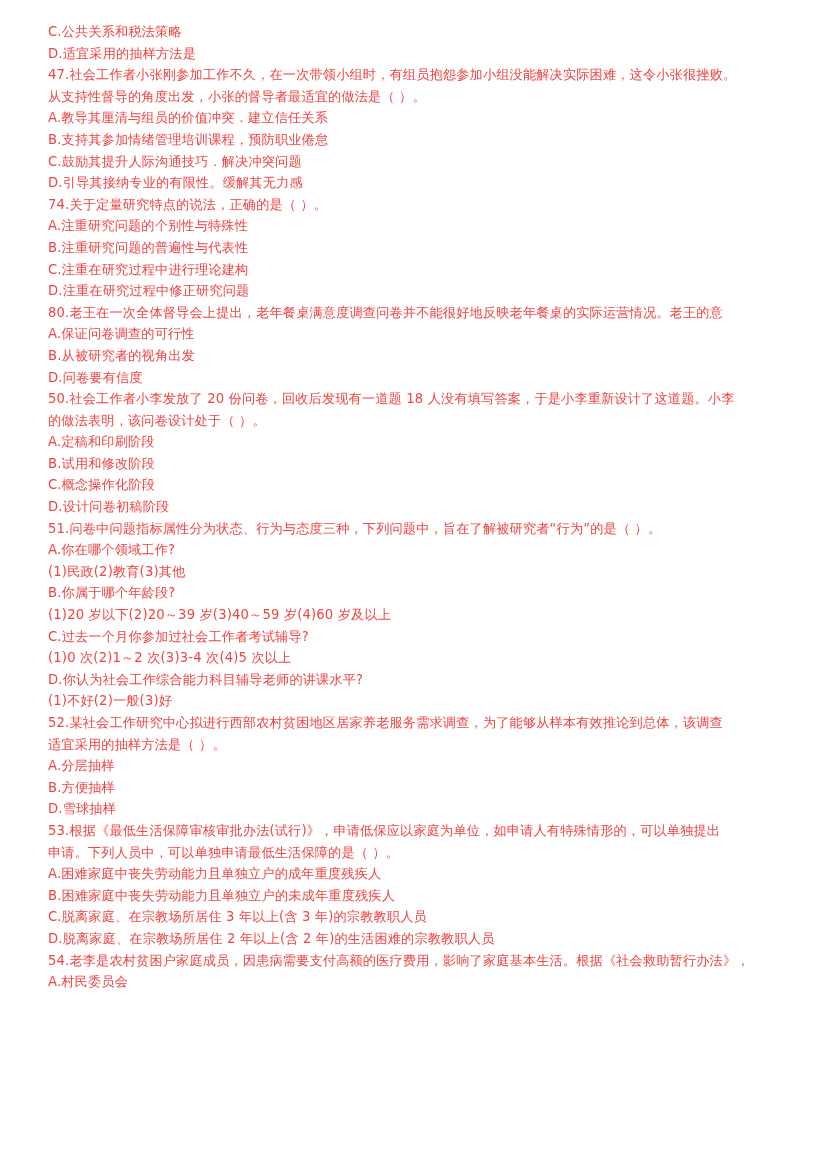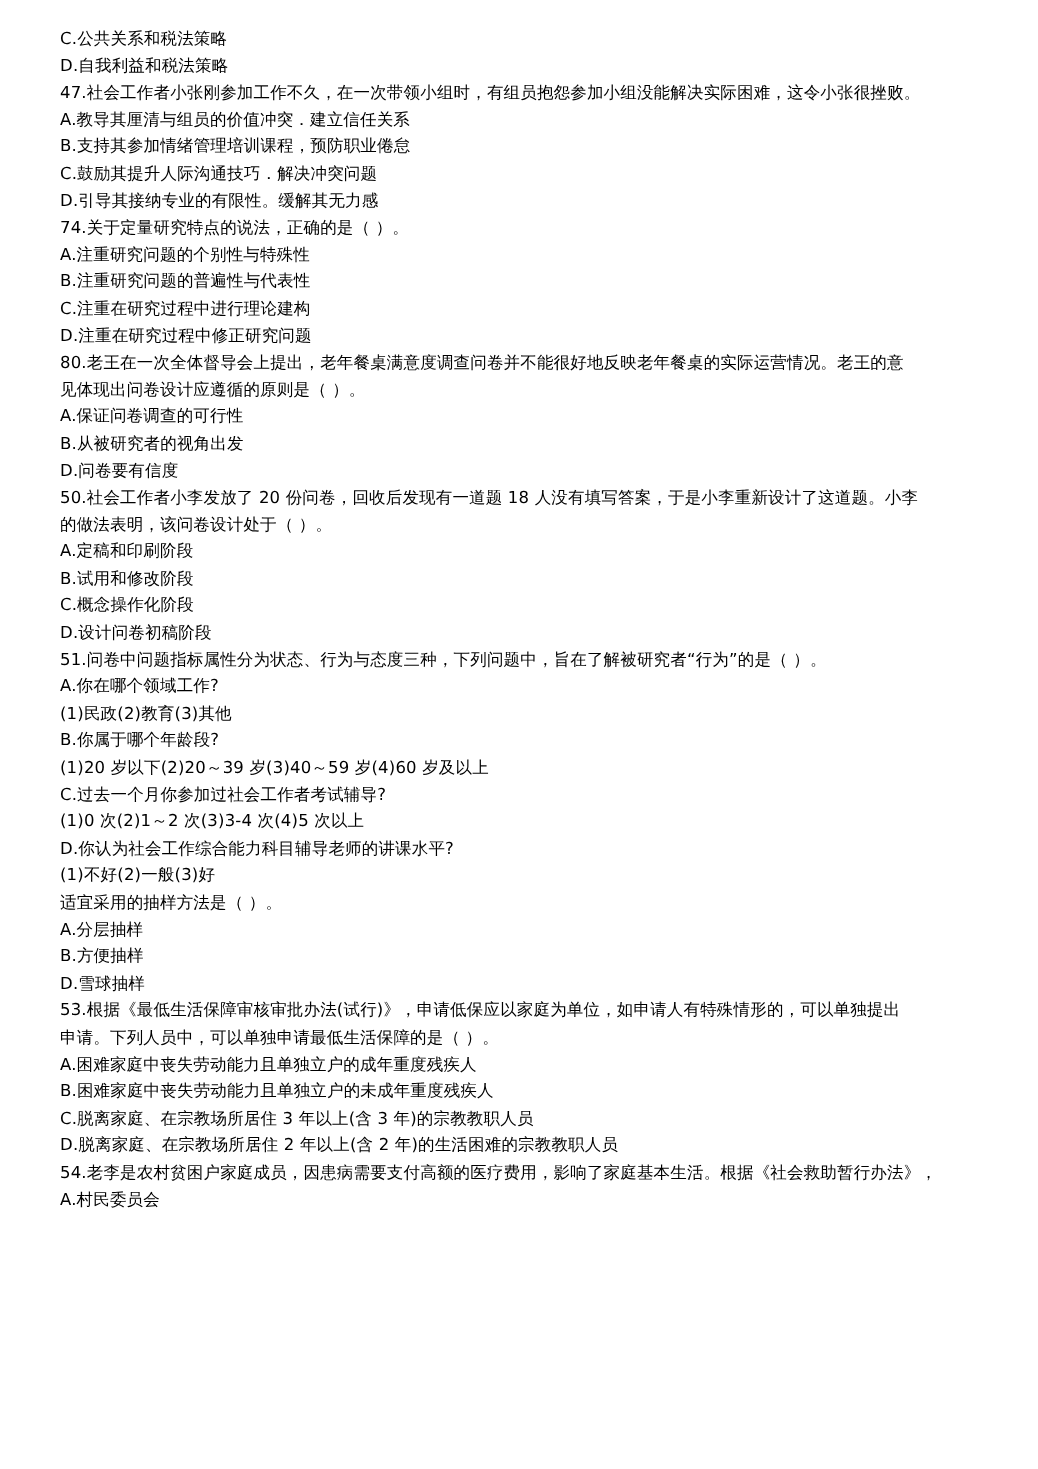--- a/index.html
+++ b/index.html
@@ -1,46 +1,46 @@
 <!DOCTYPE html>
 <html><head>
 <meta charset="utf-8">
 <style>
   html, body { margin: 0; padding: 0; background: #ffffff; }
   body { width: 830px; height: 1175px; overflow: hidden; position: relative; }
   .page {
     position: absolute; left: 48px; top: 21px; width: 770px;
     font-family: "DejaVu Sans", "Liberation Sans", sans-serif;
-    font-size: 13.2px; line-height: 21.6px; color: #000000;
+    font-size: 13.2px; line-height: 21.6px; color: #ef4444;
     letter-spacing: 0.15px;
   }
   .line { white-space: nowrap; height: 21.6px; }
   .stem { }
 </style>
 </head>
 <body>
 
 <div class="page">
   <div class="line"><span>C</span>.<span>公共关系和税法策略</span></div>
-  <div class="line"><span>D</span>.<span>自我利益和税法策略</span></div>
+  <div class="line"><span>D</span>.<span>适宜采用的抽样方法是</span></div>
 
   <div class="line stem">47.社会工作者小张刚参加工作不久，在一次带领小组时，有组员抱怨参加小组没能解决实际困难，这令小张很挫败。</div>
+  <div class="line stem">从支持性督导的角度出发，小张的督导者最适宜的做法是（ ）。</div>
   <div class="line">A.教导其厘清与组员的价值冲突．建立信任关系</div>
   <div class="line">B.支持其参加情绪管理培训课程，预防职业倦怠</div>
   <div class="line">C.鼓励其提升人际沟通技巧．解决冲突问题</div>
   <div class="line">D.引导其接纳专业的有限性。缓解其无力感</div>
 
   <div class="line stem">74.关于定量研究特点的说法，正确的是（ ）。</div>
   <div class="line">A.注重研究问题的个别性与特殊性</div>
   <div class="line">B.注重研究问题的普遍性与代表性</div>
   <div class="line">C.注重在研究过程中进行理论建构</div>
   <div class="line">D.注重在研究过程中修正研究问题</div>
 
   <div class="line stem">80.老王在一次全体督导会上提出，老年餐桌满意度调查问卷并不能很好地反映老年餐桌的实际运营情况。老王的意</div>
-  <div class="line stem">见体现出问卷设计应遵循的原则是（ ）。</div>
   <div class="line">A.保证问卷调查的可行性</div>
   <div class="line">B.从被研究者的视角出发</div>
   <div class="line">D.问卷要有信度</div>
 
   <div class="line stem">50.社会工作者小李发放了 20 份问卷，回收后发现有一道题 18 人没有填写答案，于是小李重新设计了这道题。小李</div>
   <div class="line stem">的做法表明，该问卷设计处于（ ）。</div>
   <div class="line">A.定稿和印刷阶段</div>
   <div class="line">B.试用和修改阶段</div>
   <div class="line">C.概念操作化阶段</div>
   <div class="line">D.设计问卷初稿阶段</div>
@@ -48,20 +48,21 @@
   <div class="line stem">51.问卷中问题指标属性分为状态、行为与态度三种，下列问题中，旨在了解被研究者“行为”的是（ ）。</div>
   <div class="line">A.你在哪个领域工作?</div>
   <div class="line">(1)民政(2)教育(3)其他</div>
   <div class="line">B.你属于哪个年龄段?</div>
   <div class="line">(1)20 岁以下(2)20～39 岁(3)40～59 岁(4)60 岁及以上</div>
   <div class="line">C.过去一个月你参加过社会工作者考试辅导?</div>
   <div class="line">(1)0 次(2)1～2 次(3)3-4 次(4)5 次以上</div>
   <div class="line">D.你认为社会工作综合能力科目辅导老师的讲课水平?</div>
   <div class="line">(1)不好(2)一般(3)好</div>
 
+  <div class="line stem">52.某社会工作研究中心拟进行西部农村贫困地区居家养老服务需求调查，为了能够从样本有效推论到总体，该调查</div>
   <div class="line stem">适宜采用的抽样方法是（ ）。</div>
   <div class="line">A.分层抽样</div>
   <div class="line">B.方便抽样</div>
   <div class="line">D.雪球抽样</div>
 
   <div class="line stem">53.根据《最低生活保障审核审批办法(试行)》，申请低保应以家庭为单位，如申请人有特殊情形的，可以单独提出</div>
   <div class="line stem">申请。下列人员中，可以单独申请最低生活保障的是（ ）。</div>
   <div class="line">A.困难家庭中丧失劳动能力且单独立户的成年重度残疾人</div>
   <div class="line">B.困难家庭中丧失劳动能力且单独立户的未成年重度残疾人</div>
   <div class="line">C.脱离家庭、在宗教场所居住 3 年以上(含 3 年)的宗教教职人员</div>

